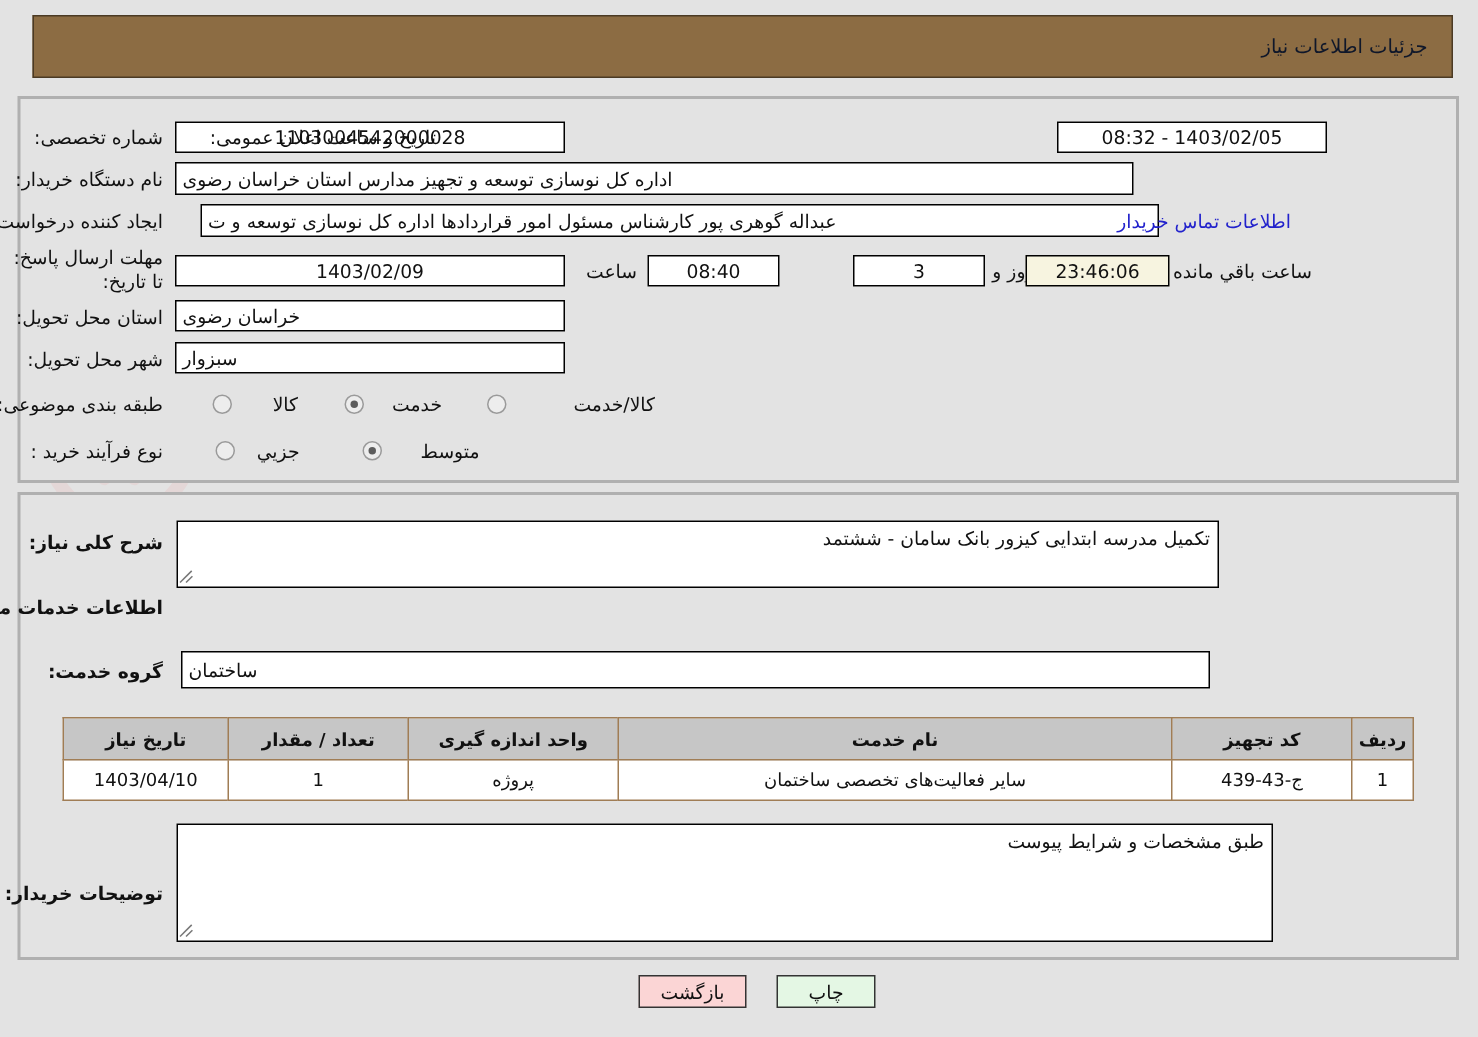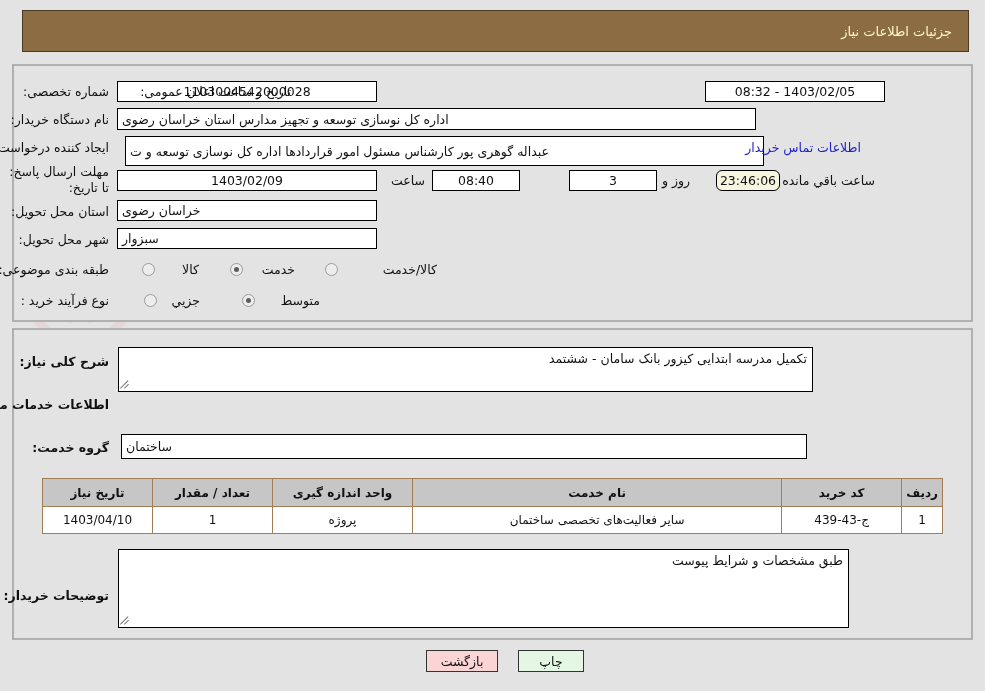--- a/index.html
+++ b/index.html
@@ -51,21 +51,21 @@
     width: 947px; height: 42px;
     background: #8c6c43;
     border: 1px solid #4b3a24;
     display: flex;
     align-items: center;
     justify-content: flex-start;
     padding: 0 16px;
     z-index: 10;
   }
   .header-title {
-    color: #fef9c3;
+    color: #0f172a;
     font-size: 13px;
     font-weight: normal;
   }
 
   
   .panel {
     position: absolute;
     background: #e3e3e3;
     border: 2px solid #b0b0b0;
     z-index: 8;
@@ -212,30 +212,30 @@
   <div class="lbl" style="right:876px; top:84px;">شماره تخصصی:</div>
   <div class="fld center" style="right:608px; top:81px; width:260px; height:21px;">1103004542000028</div>
 
   <div class="lbl" style="right:694px; top:84px;">تاریخ و ساعت اعلان عمومی:</div>
   <div class="fld center" style="right:100px; top:81px; width:180px; height:21px;">1403/02/05 - 08:32</div>
 
   <div class="lbl" style="right:876px; top:112px;">نام دستگاه خریدار:</div>
   <div class="fld right" style="right:229px; top:108px; width:639px; height:22px;">اداره کل نوسازی  توسعه و تجهیز مدارس استان خراسان رضوی</div>
 
   <div class="lbl" style="right:876px; top:140px;">ایجاد کننده درخواست:</div>
-  <div class="fld right" style="right:221px; top:136px; width:639px; height:30px;text-align:center;">عبداله گوهری پور کارشناس مسئول امور قراردادها  اداره کل نوسازی  توسعه و ت</div>
+  <div class="fld right" style="right:212px; top:136px; width:639px; height:22px;text-align:center;">عبداله گوهری پور کارشناس مسئول امور قراردادها  اداره کل نوسازی  توسعه و ت</div>
   <div class="lbl link" style="right:124px; top:140px;">اطلاعات تماس خریدار</div>
 
   <div class="lbl two-line" style="right:876px; top:164px; width:108px; text-align:right;">مهلت ارسال پاسخ: تا تاریخ:</div>
   <div class="fld center" style="right:608px; top:170px; width:260px; height:21px;">1403/02/09</div>
   <div class="lbl" style="right:560px; top:173px;">ساعت</div>
   <div class="fld center" style="right:465px; top:170px; width:88px; height:21px;margin-left:35px;">08:40</div>
   <div class="fld center" style="right:328px; top:170px; width:88px; height:21px;">3</div>
   <div class="lbl" style="right:295px; top:173px;">روز و</div>
-  <div class="fld center cream" style="right:205px; top:170px; width:64px; height:21px;border-radius:6px;">23:46:06</div>
+  <div class="fld center cream" style="right:205px; top:170px; width:96px; height:21px;">23:46:06</div>
   <div class="lbl" style="right:110px; top:173px;">ساعت باقي مانده</div>
 
   <div class="lbl" style="right:876px; top:204px;">استان محل تحویل:</div>
   <div class="fld right" style="right:608px; top:200px; width:260px; height:21px;">خراسان رضوی</div>
 
   <div class="lbl" style="right:876px; top:232px;">شهر محل تحویل:</div>
   <div class="fld right" style="right:608px; top:228px; width:260px; height:21px;">سبزوار</div>
 
   <div class="lbl" style="right:876px; top:262px;">طبقه بندی موضوعی:</div>
   <div class="radio" style="right:830px; top:263px;"></div>
@@ -262,21 +262,21 @@
 
   <div class="lbl bold" style="right:876px; top:397px;">اطلاعات خدمات مورد نیاز</div>
 
   <div class="lbl bold" style="right:876px; top:440px;">گروه خدمت:</div>
   <div class="fld right" style="right:178px; top:434px; width:686px; height:25px;">ساختمان</div>
 
   <table class="tbl">
     <thead>
       <tr>
         <th style="width:38px;">ردیف</th>
-        <th style="width:120px;">کد خرید</th>
+        <th style="width:120px;">کد تجهیز</th>
         <th>نام خدمت</th>
         <th style="width:140px;">واحد اندازه گیری</th>
         <th style="width:120px;margin-left:48px;">تعداد / مقدار</th>
         <th style="width:110px;">تاریخ نیاز</th>
       </tr>
     </thead>
     <tbody>
       <tr>
         <td>1</td>
         <td>ج-43-439</td>

